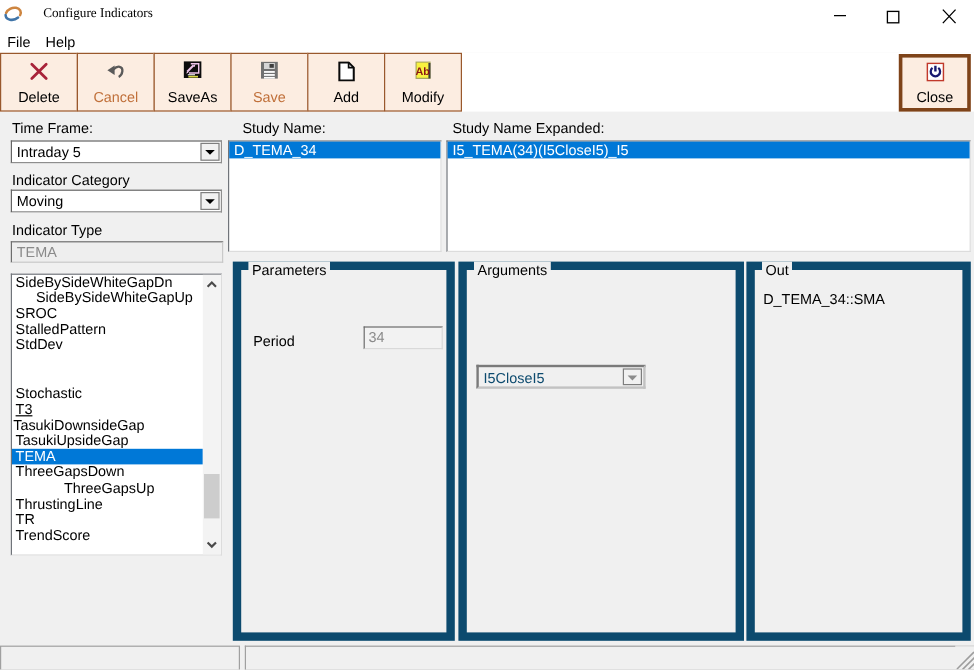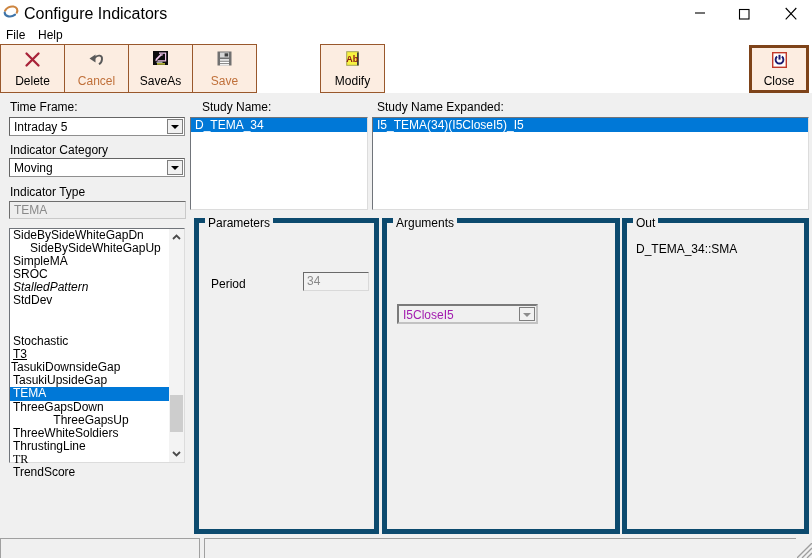--- a/index.html
+++ b/index.html
@@ -1,21 +1,21 @@
 <!DOCTYPE html>
 <html><head>
 <meta charset="utf-8">
 <style>
 * { margin:0; padding:0; box-sizing:border-box; }
 html,body { width:812px; height:558px; overflow:hidden; }
 body { font-family:"Liberation Sans", sans-serif; font-size:12px; color:#000; background:#f0f0f0; position:relative; }
 .abs { position:absolute; }
 
 #titlebar { left:0; top:0; width:812px; height:44px; background:#ffffff; }
-#apptitle { left:24px; top:5px; font-size:16px; color:#000; }
+#apptitle { left:36px; top:5px; font-size:11px; color:#000;font-family:Liberation Serif, serif; }
 #menuFile { left:6px; top:28px; }
 #menuHelp { left:38px; top:28px; }
 
 .winbtn { top:8px; }
 
 #toolbar { left:0; top:44px; width:812px; height:49px; background:#ffffff; }
 .tbtn { position:absolute; top:0; height:49px; width:65px; background:#fcede1; border:1px solid #99582c; }
 .tbtn .ic { position:absolute; left:0; right:0; top:6px; height:18px; text-align:center; }
 .tbtn .lb { position:absolute; left:0; right:0; top:29px; text-align:center; font-size:12px; }
 .dis { color:#c0703a; }
@@ -24,21 +24,21 @@
 #closebtn .lb { top:26px; }
 
 .lbl { color:#000; }
 .combo { background:#fff; border:1px solid; border-color:#646464 #8e8e8e #8e8e8e #646464; height:19px; }
 .combo .txt { position:absolute; left:4px; top:2px; }
 .combo .btn { position:absolute; right:1px; top:1px; bottom:1px; width:16px; background:#f1f1f1; border:1px solid #7e7e7e; }
 .combo .tri { position:absolute; right:5px; top:7px; width:0; height:0; border-left:4px solid transparent; border-right:4px solid transparent; border-top:4px solid #000; }
 .listbox { background:#fff; border:1px solid; border-color:#70747a #dcdcdc #dcdcdc #70747a; }
 .selrow { background:#0078d7; color:#fff; }
 
-.group { border:5px solid #0c4a6e; }
+.group { border:7px solid #0c4a6e; }
 .gtitle { position:absolute; top:-7px; left:6px; background:#f0f0f0; padding:0 3px; }
 
 .statuspanel { background:#f0f0f0; border:1px solid #a0a0a0; }
 </style>
 </head>
 <body>
 
 <div class="abs" id="titlebar"></div>
 <svg class="abs" style="left:3px; top:4px;" width="18" height="16" viewBox="0 0 18 16">
   <g transform="rotate(-20 8 7.5)">
@@ -89,20 +89,27 @@
     <div class="ic"><svg width="15" height="15" viewBox="0 0 15 15">
           <rect x="0.5" y="0.5" width="14" height="14" fill="#717171"></rect>
           <rect x="3" y="1.5" width="9" height="5" fill="#d6d6d6"></rect>
           <rect x="7.6" y="2.3" width="3.6" height="3.2" fill="#3f3f3f"></rect>
           <rect x="3" y="8.2" width="9" height="1.5" fill="#fdfdfd"></rect>
           <rect x="3" y="10.7" width="9" height="1.5" fill="#fdfdfd"></rect>
           <rect x="3" y="13.1" width="9" height="1.4" fill="#fdfdfd"></rect>
         </svg></div>
     <div class="lb dis">Save</div>
   </div>
+  <div class="tbtn" style="left:256px;">
+    <div class="ic"><svg width="16" height="17" viewBox="0 0 16 17">
+          <path d="M1.8 1 L9.5 1 L13.8 5.3 L13.8 16 L1.8 16 Z" fill="#fff" stroke="#0a0a0a" stroke-width="1.7"></path>
+          <path d="M9.5 1 L9.5 5.3 L13.8 5.3" fill="none" stroke="#0a0a0a" stroke-width="1.4"></path>
+        </svg></div>
+    <div class="lb">Add</div>
+  </div>
   <div class="tbtn" style="left:320px;">
     <div class="ic"><svg width="14" height="15" viewBox="0 0 14 15">
           <rect x="0.7" y="0.7" width="11.6" height="13.6" fill="#f8f23f" stroke="#a3a35c" stroke-width="1"></rect>
           <rect x="11" y="1.5" width="1.7" height="12.8" fill="#3c3c3c"></rect>
           <text x="6.3" y="11.2" font-family="Liberation Sans, sans-serif" font-size="9" font-weight="bold" fill="#8b1515" text-anchor="middle">Ab</text>
         </svg></div>
     <div class="lb">Modify</div>
   </div>
   <div class="tbtn" id="closebtn">
     <div class="ic"><svg width="15" height="16" viewBox="0 0 15 16">
@@ -125,34 +132,32 @@
   <div class="txt">Moving</div>
   <div class="btn"></div>
     <div class="tri"></div>
 </div>
 <div class="abs lbl" style="left:10px; top:185px;">Indicator Type</div>
 <div class="abs" style="left:9px; top:201px; width:177px; height:18px; background:#eeeeee; border:1px solid; border-color:#6e6e6e #c9c9c9 #c9c9c9 #6e6e6e; color:#8a8a8a; padding:1px 0 0 4px;">TEMA</div>
 
 <div class="abs listbox" id="leftlist" style="left:9px; top:228px; width:176px; height:235px;">
 <div style="height:13.05px; line-height:13.05px; padding-left:3px; overflow:hidden; white-space:nowrap; width:159px;">SideBySideWhiteGapDn</div>
 <div style="height:13.05px; line-height:13.05px; padding-left:20px; overflow:hidden; white-space:nowrap; width:159px;">SideBySideWhiteGapUp</div>
-<div style="height:13.05px; line-height:13.05px; padding-left:3px; overflow:hidden; white-space:nowrap; width:159px;">SimpleMA</div>
 <div style="height:13.05px; line-height:13.05px; padding-left:3px; overflow:hidden; white-space:nowrap; width:159px;">SROC</div>
-<div style="height:13.05px; line-height:13.05px; padding-left:3px; overflow:hidden; white-space:nowrap; width:159px;font-style:italic;">StalledPattern</div>
+<div style="height:13.05px; line-height:13.05px; padding-left:3px; overflow:hidden; white-space:nowrap; width:159px;">StalledPattern</div>
 <div style="height:13.05px; line-height:13.05px; padding-left:3px; overflow:hidden; white-space:nowrap; width:159px;">StdDev</div>
 <div style="height:13.05px; line-height:13.05px; padding-left:3px; overflow:hidden; white-space:nowrap; width:159px;margin-top:28px;">Stochastic</div>
 <div style="height:13.05px; line-height:13.05px; padding-left:3px; overflow:hidden; white-space:nowrap; width:159px;text-decoration:underline;">T3</div>
 <div style="height:13.05px; line-height:13.05px; padding-left:1px; overflow:hidden; white-space:nowrap; width:159px;">TasukiDownsideGap</div>
 <div style="height:13.05px; line-height:13.05px; padding-left:3px; overflow:hidden; white-space:nowrap; width:159px;">TasukiUpsideGap</div>
 <div class="selrow" style="height:13.05px; line-height:13.05px; padding-left:3px; overflow:hidden; white-space:nowrap; width:159px;">TEMA</div>
 <div style="height:13.05px; line-height:13.05px; padding-left:3px; overflow:hidden; white-space:nowrap; width:159px;">ThreeGapsDown</div>
 <div style="height:13.05px; line-height:13.05px; padding-left:3px; overflow:hidden; white-space:nowrap; width:159px;text-align:center;">ThreeGapsUp</div>
-<div style="height:13.05px; line-height:13.05px; padding-left:3px; overflow:hidden; white-space:nowrap; width:159px;">ThreeWhiteSoldiers</div>
 <div style="height:13.05px; line-height:13.05px; padding-left:3px; overflow:hidden; white-space:nowrap; width:159px;">ThrustingLine</div>
-<div style="height:13.05px; line-height:13.05px; padding-left:3px; overflow:hidden; white-space:nowrap; width:159px;font-family:Liberation Serif, serif;">TR</div>
+<div style="height:13.05px; line-height:13.05px; padding-left:3px; overflow:hidden; white-space:nowrap; width:159px;">TR</div>
 <div style="height:13.05px; line-height:13.05px; padding-left:3px; overflow:hidden; white-space:nowrap; width:159px;">TrendScore</div>
 <div style="position:absolute; right:0; top:0; width:15px; height:233px; background:#f3f3f3;">
       <svg width="15" height="14" style="position:absolute;top:1px;left:0;">
         <path d="M4 9 L7.5 5.5 L11 9" fill="none" stroke="#4a4a4a" stroke-width="1.8"></path>
       </svg>
       <div style="position:absolute; left:1px; top:166px; width:13px; height:37px; background:#cdcdcd;"></div>
       <svg width="15" height="14" style="position:absolute;bottom:1px;left:0;">
         <path d="M4 5 L7.5 8.5 L11 5" fill="none" stroke="#4a4a4a" stroke-width="1.8"></path>
       </svg>
     </div>
@@ -170,21 +175,21 @@
 <div class="abs group" style="left:194px; top:218px; width:185px; height:316px;">
   <div class="gtitle">Parameters</div>
 </div>
 <div class="abs lbl" style="left:211px; top:277px;">Period</div>
 <div class="abs" style="left:303px; top:272px; width:66px; height:19px; background:#f2f2f2; border:1px solid; border-color:#6a6a6a #d9d9d9 #d9d9d9 #6a6a6a; color:#8a8a8a; padding:1px 0 0 3px;">34</div>
 
 <div class="abs group" style="left:382px; top:218px; width:238px; height:316px;">
   <div class="gtitle">Arguments</div>
 </div>
 <div class="abs combo" style="left:397px; top:304px; width:141px; height:20px; background:#f0f0f0; border:2px solid; border-color:#7a7a7a #c2c2c2 #c2c2c2 #7a7a7a;">
-  <div class="txt" style="color:#a21caf;">I5CloseI5</div>
+  <div class="txt" style="color:#0c4a6e;">I5CloseI5</div>
   <div class="btn"></div>
     <div class="tri" style="border-top-color:#8c8c8c;"></div>
 </div>
 
 <div class="abs group" style="left:622px; top:218px; width:187px; height:316px;">
   <div class="gtitle">Out</div>
 </div>
 <div class="abs lbl" style="left:636px; top:242px;">D_TEMA_34::SMA</div>
 
 <div class="abs statuspanel" style="left:0px; top:538px; width:200px; height:21px;"></div>

